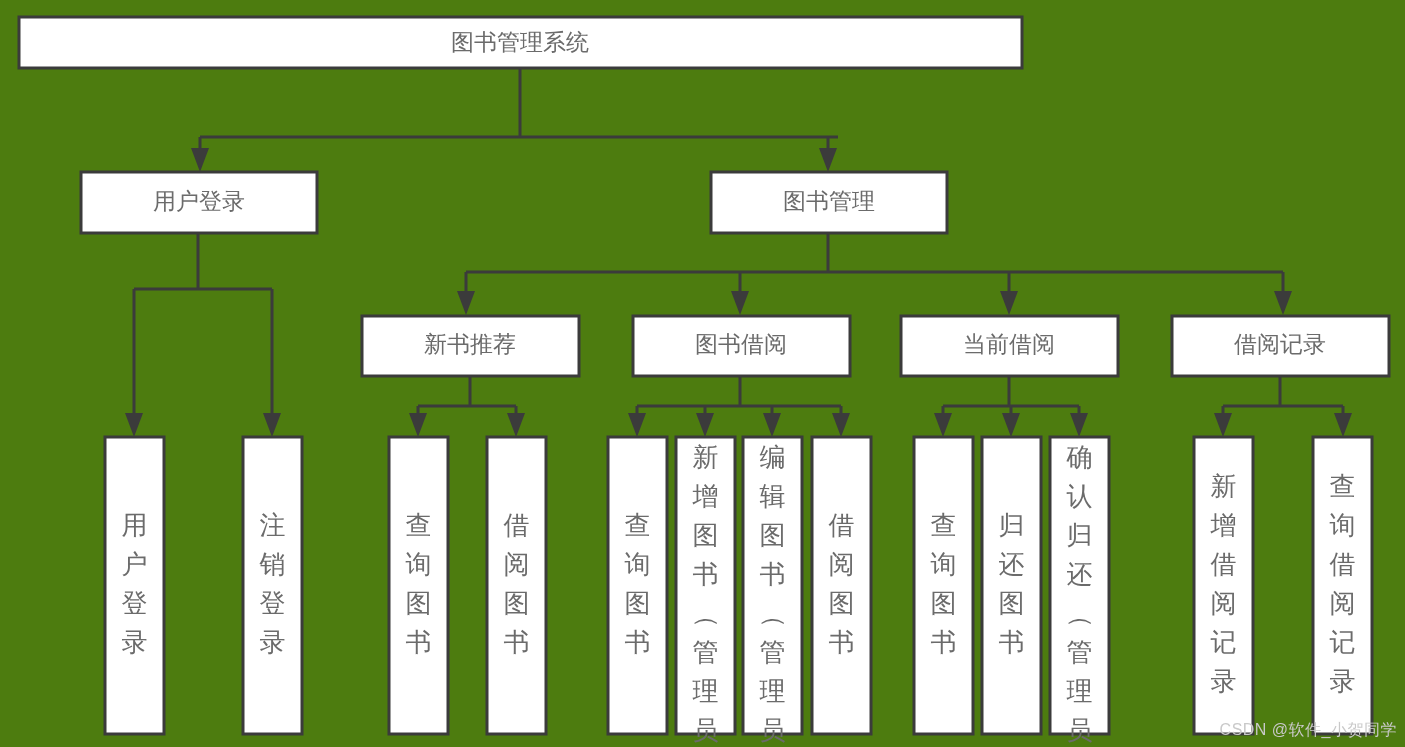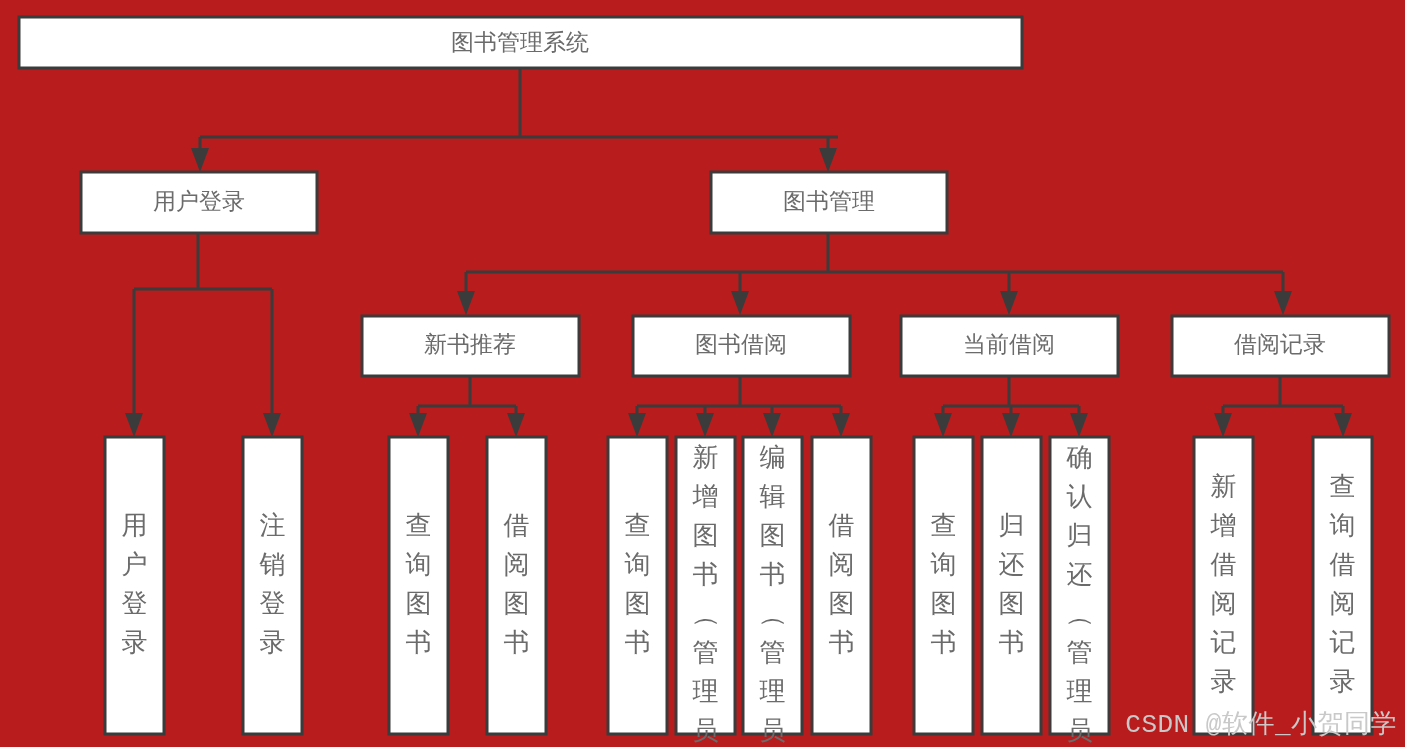--- a/index.html
+++ b/index.html
@@ -10,21 +10,21 @@
   body {
     width: 1405px;
     height: 747px;
     font-family: "Liberation Sans", "DejaVu Sans", sans-serif;
     overflow: hidden;
   }
   #diagram-root {
     position: relative;
     width: 1405px;
     height: 747px;
-    background: #b91c1c;
+    background: #4d7c0f;
   }
   svg#flow {
     position: absolute;
     left: 0;
     top: 0;
     width: 1405px;
     height: 747px;
   }
   .node-box {
     fill: #ffffff;
@@ -52,22 +52,22 @@
     fill: #6b6b6b;
     font-family: "Liberation Sans", "DejaVu Sans", sans-serif;
     font-size: 26px;
     text-anchor: middle;
   }
   .watermark {
     position: absolute;
     right: 8px;
     bottom: 6px;
     color: #c9c9c9;
-    font-size: 26px;
-    font-family: Liberation Mono, monospace;
+    font-size: 16px;
+    font-family: Liberation Sans, sans-serif;
     letter-spacing: 0.5px;
     white-space: nowrap;
     user-select: none;
     margin-left: 8px;
   }
 </style>
 </head>
 <body>
 
 <div id="diagram-root">

